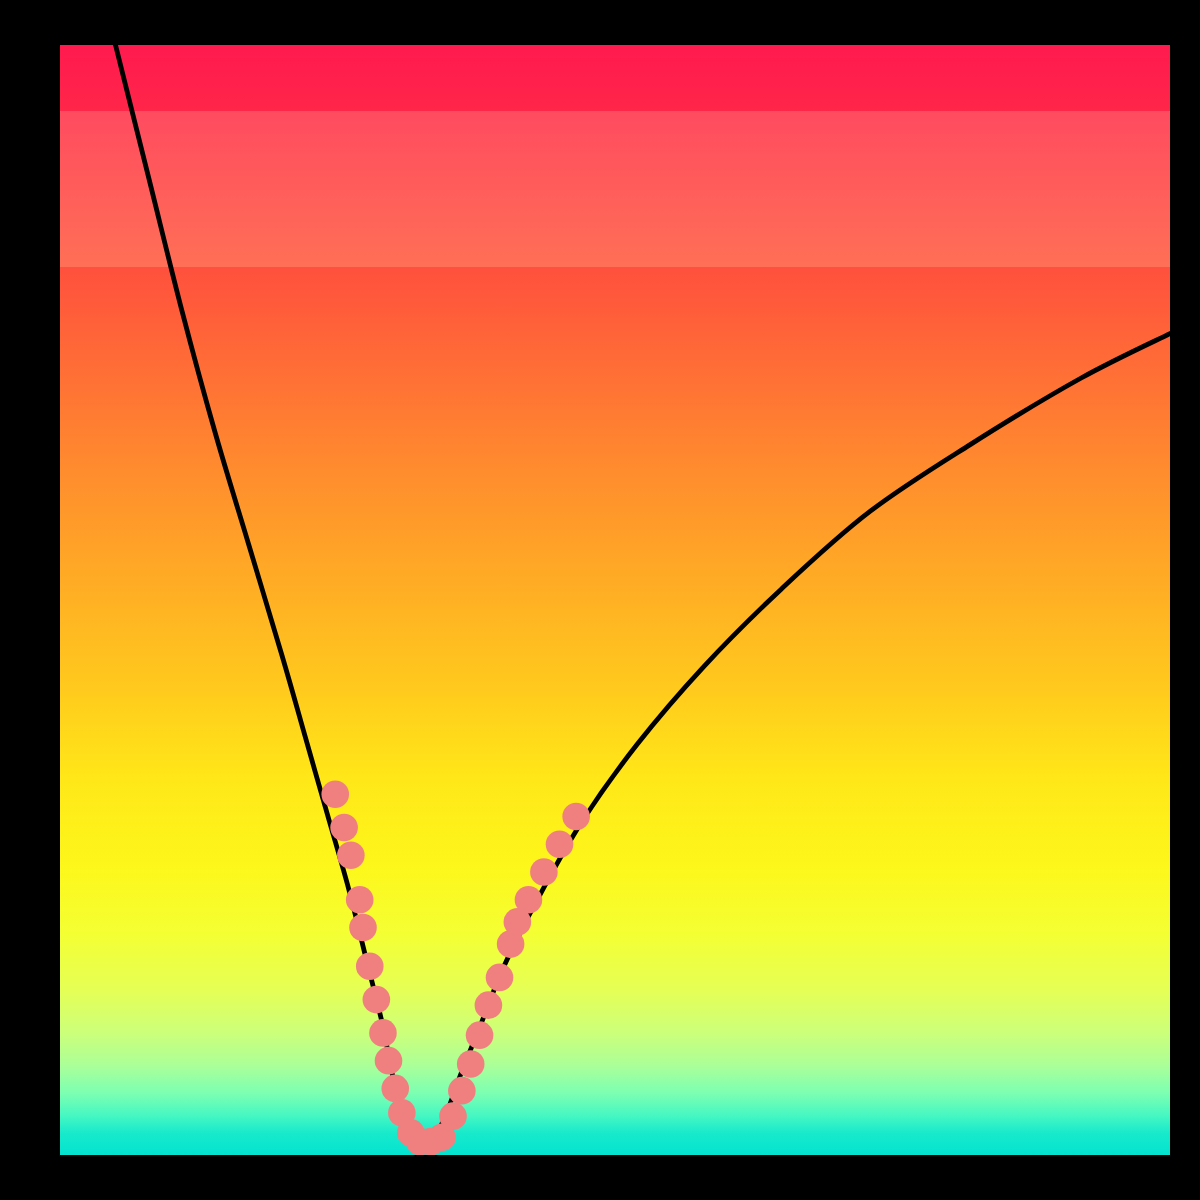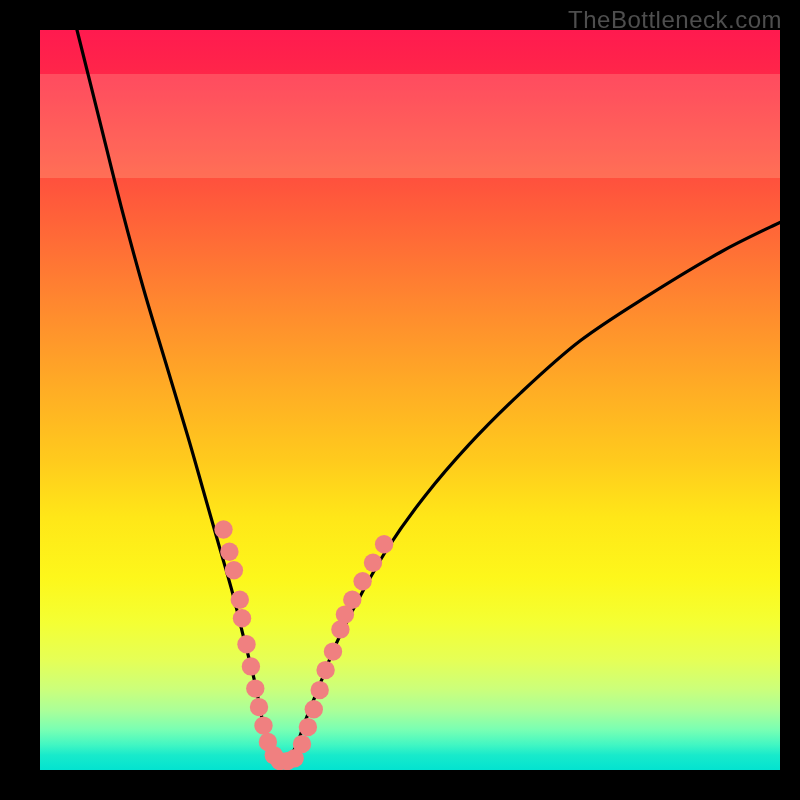--- a/index.html
+++ b/index.html
@@ -64,21 +64,20 @@
     left: 0;
     top: 0;
     width: 740px;
     height: 740px;
   }
 </style>
 </head>
 <body>
 
 <div class="frame">
-  <div class="watermark">TheBottleneck.com</div>
   <div class="plot-area">
     <div class="highlight-band" style="top: 44.4px; height: 103.6px;"></div>
     <svg class="curve-layer" viewBox="0 0 740 740" preserveAspectRatio="none">
       <path fill="none" stroke-width="3.2" stroke-linecap="round" stroke-linejoin="round" d="M 37.0 0.0 C 40.7 14.8, 51.8 59.2, 59.2 88.8 C 66.6 118.4, 74.0 149.2, 81.4 177.6 C 88.8 206.0, 96.2 233.1, 103.6 259.0 C 111.0 284.9, 118.4 308.3, 125.8 333.0 C 133.2 357.7, 141.8 386.0, 148.0 407.0 C 154.2 428.0, 157.9 441.5, 162.8 458.8 C 167.7 476.1, 172.7 493.3, 177.6 510.6 C 182.5 527.9, 188.1 546.4, 192.4 562.4 C 196.7 578.4, 199.8 592.0, 203.5 606.8 C 207.2 621.6, 211.5 637.6, 214.6 651.2 C 217.7 664.8, 219.5 677.1, 222.0 688.2 C 224.5 699.3, 226.9 710.4, 229.4 717.8 C 231.9 725.2, 234.3 730.1, 236.8 732.6 C 239.3 735.1, 241.1 735.1, 244.2 732.6 C 247.3 730.1, 251.6 725.2, 255.3 717.8 C 259.0 710.4, 262.1 699.3, 266.4 688.2 C 270.7 677.1, 276.3 663.5, 281.2 651.2 C 286.1 638.9, 289.8 627.8, 296.0 614.2 C 302.2 600.6, 309.6 585.8, 318.2 569.8 C 326.8 553.8, 336.7 535.3, 347.8 518.0 C 358.9 500.7, 371.2 483.5, 384.8 466.2 C 398.4 448.9, 413.2 431.7, 429.2 414.4 C 445.2 397.1, 462.5 379.9, 481.0 362.6 C 499.5 345.3, 519.2 326.8, 540.2 310.8 C 561.2 294.8, 583.4 281.2, 606.8 266.4 C 630.2 251.6, 658.6 234.3, 680.8 222.0 C 703.0 209.7, 730.1 197.3, 740.0 192.4" stroke="#000000"></path>
       <g>
           <circle cx="183.5" cy="499.5" r="9.2" fill="#f08080" stroke="#c05050" stroke-width="0"></circle>
           <circle cx="189.4" cy="521.7" r="9.2" fill="#f08080" stroke="#c05050" stroke-width="0"></circle>
           <circle cx="193.9" cy="540.2" r="9.2" fill="#f08080" stroke="#c05050" stroke-width="0"></circle>
           <circle cx="199.8" cy="569.8" r="9.2" fill="#f08080" stroke="#c05050" stroke-width="0"></circle>
           <circle cx="202.0" cy="588.3" r="9.2" fill="#f08080" stroke="#c05050" stroke-width="0"></circle>

